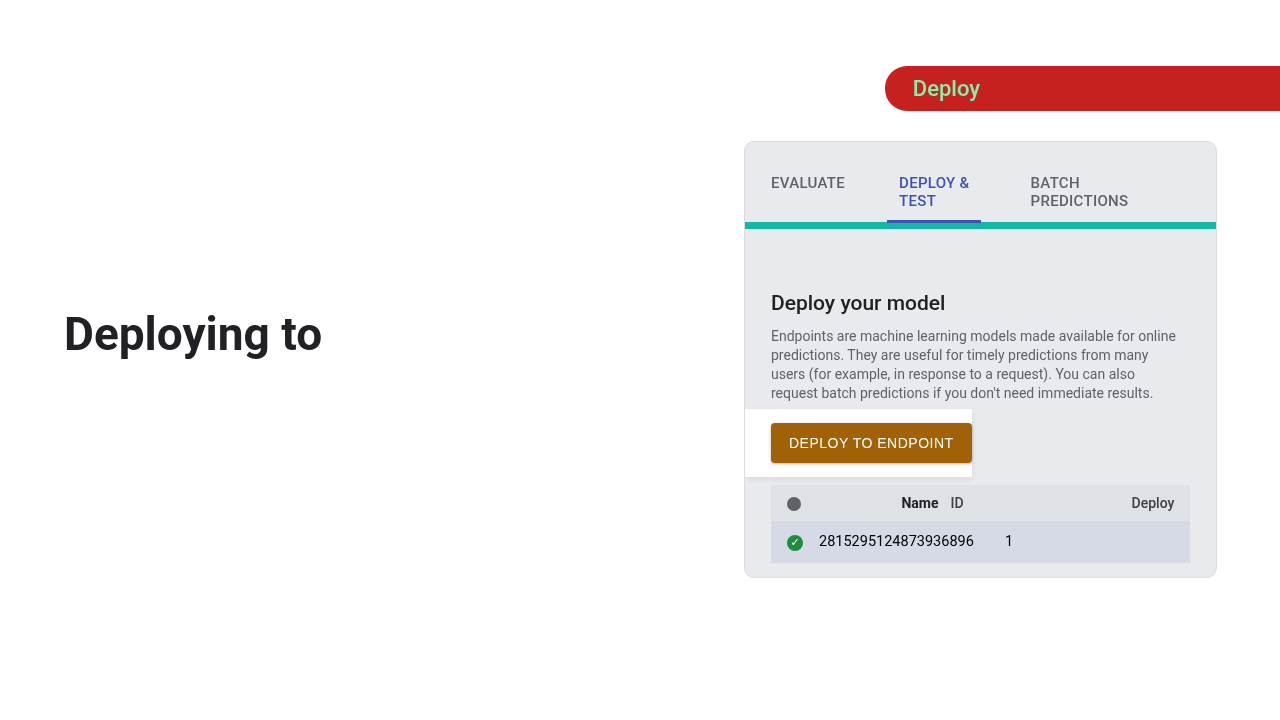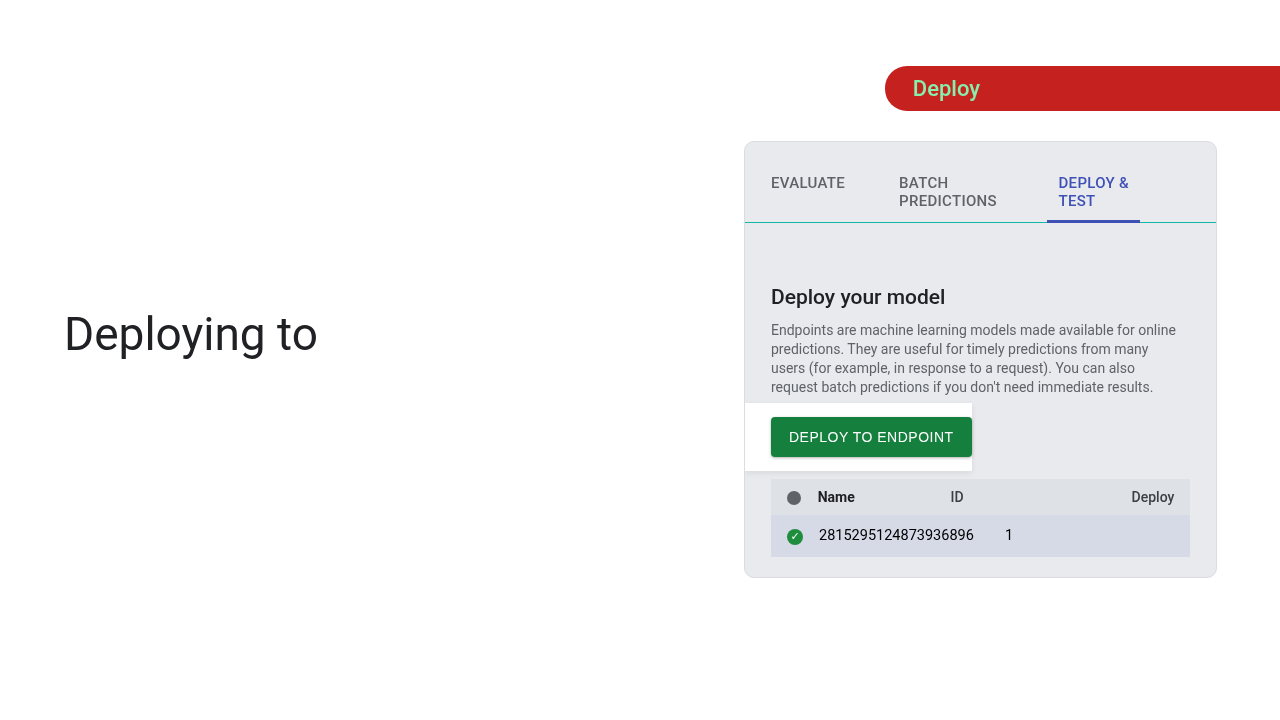--- a/index.html
+++ b/index.html
@@ -13,21 +13,21 @@
       width: 1280px;
       height: 720px;
       overflow: hidden;
       position: relative;
     }
     .slide-title {
       position: absolute;
       left: 64px;
       top: 305px;
       font-size: 46px;
-      font-weight: 400;
+      font-weight: 700;
       color: #202124;
       line-height: 1.3;
     }
     .deploy-pill {
       position: absolute;
       right: 0;
       top: 66px;
       background: #c5221f;
       color: #86efac;
       font-size: 22px;
@@ -43,21 +43,21 @@
       width: 473px;
       height: 437px;
       background: #e8eaed;
       border-radius: 10px;
       overflow: hidden;
       border: 1px solid #dadce0;
     }
     .tabs {
       display: flex;
       padding: 0 26px;
-      border-bottom: 1px solid #14b8a6;
+      border-bottom: 7px solid #14b8a6;
       margin-top: 18px;
     }
     .tab {
       padding: 14px 18px 12px 0;
       margin-right: 36px;
       font-size: 15px;
       font-weight: 500;
       color: #5f6368;
       letter-spacing: 0.3px;
       cursor: pointer;
@@ -89,21 +89,21 @@
       padding: 12px 37px 0 26px;
     }
     .button-wrapper {
       background: #ffffff;
       padding: 14px 0 14px 26px;
       margin-top: 6px;
       width: 227px;
       box-shadow: 0 2px 6px rgba(0,0,0,0.08);
     }
     .deploy-btn {
-      background: #15803d;
+      background: #a16207;
       color: #ffffff;
       border: none;
       padding: 12px 18px;
       font-size: 14px;
       font-weight: 500;
       letter-spacing: 0.5px;
       border-radius: 4px;
       cursor: pointer;
       box-shadow: 0 1px 3px rgba(0,0,0,0.3);
     }
@@ -129,20 +129,21 @@
     }
     .col-status {
       width: 48px;
       display: flex;
       justify-content: center;
       padding-top: 2px;
     }
     .col-name {
       width: 136px;
       padding-right: 12px;
+      text-align: right;
     }
     .col-id {
       width: 186px;
     }
     .col-models {
       width: 60px;
     }
     .status-dot-header {
       width: 14px;
       height: 14px;
@@ -181,25 +182,25 @@
 
 <div class="deploy-pill">
   <span>Deploy</span>
 </div>
 
 <div class="panel">
   <div class="tabs">
     <div class="tab">
       <span>EVALUATE</span>
     </div>
+    <div class="tab active">
+      <span>DEPLOY &amp; TEST</span>
+    </div>
     <div class="tab">
       <span>BATCH PREDICTIONS</span>
-    </div>
-    <div class="tab active">
-      <span>DEPLOY &amp; TEST</span>
     </div>
   </div>
 
   <div class="section-title">Deploy your model</div>
   <div class="description">Endpoints are machine learning models made available for online predictions. They are useful for timely predictions from many users (for example, in response to a request). You can also request batch predictions if you don't need immediate results.</div>
 
   <div class="button-wrapper">
     <button class="deploy-btn">DEPLOY TO ENDPOINT</button>
   </div>
 

